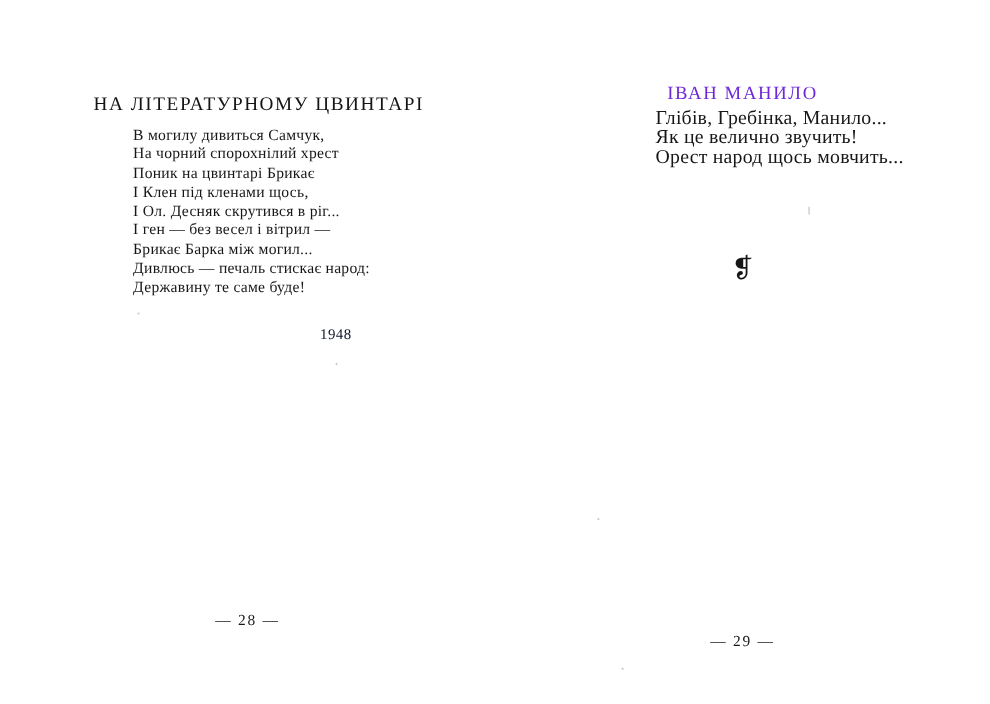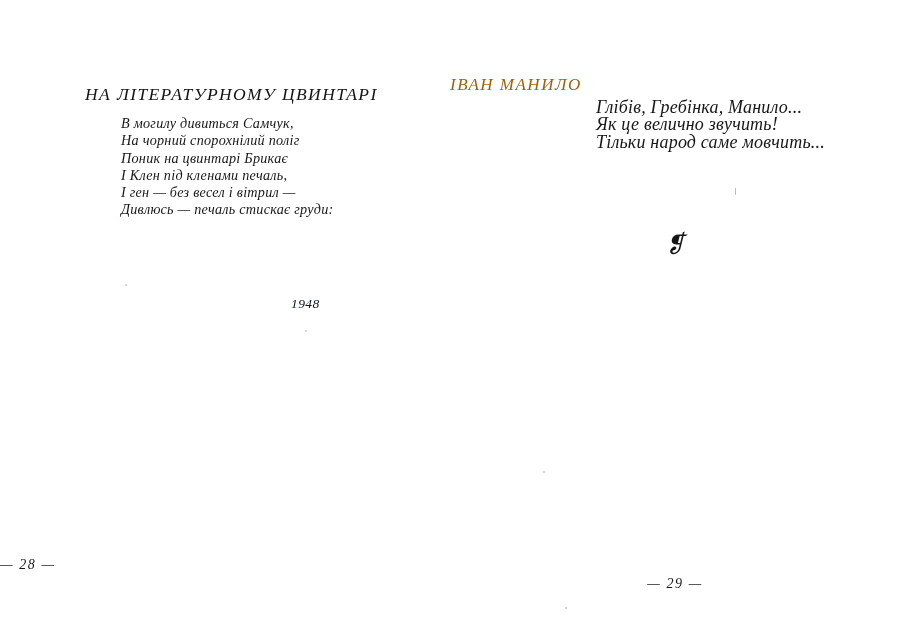--- a/index.html
+++ b/index.html
@@ -18,21 +18,20 @@
     position: relative;
     width: 900px;
     height: 640px;
     display: flex;
   }
   .page {
     position: relative;
     width: 450px;
     height: 640px;
     box-sizing: border-box;
-    font-style: italic;
   }
   
   .left-page .poem-title {
     position: absolute;
     left: 85px;
     top: 72px;
     font-size: 17.5px;
     letter-spacing: 1.4px;
     white-space: nowrap;
     font-weight: normal;
@@ -54,35 +53,37 @@
     top: 296px;
     font-size: 13.5px;
     letter-spacing: 0.4px;
     color: #0f172a;
   }
   .left-page .folio {
     position: absolute;
     left: 0;
     right: 0;
     top: 557px;
+    text-align: center;
     font-size: 14px;
     letter-spacing: 1.6px;
     color: #171717;
   }
 
   
   .right-page .poem-title {
     position: absolute;
     left: 0;
     right: 0;
     top: 64px;
+    text-align: center;
     font-size: 17px;
     letter-spacing: 1.5px;
     font-weight: normal;
-    color: #a16207;
+    color: #6d28d9;
   }
   .right-page .poem-body {
     position: absolute;
     left: 146px;
     top: 99px;
     font-size: 18px;
     line-height: 17.3px;
     letter-spacing: 0.2px;
     color: #171717;
     white-space: nowrap;
@@ -124,42 +125,45 @@
 </head>
 <body>
 
 <div class="spread">
 
   <div class="page left-page">
     <h1 class="poem-title">НА ЛІТЕРАТУРНОМУ ЦВИНТАРІ</h1>
 
     <div class="poem-body">
       <div>В могилу дивиться Самчук,</div>
-      <div>На чорний спорохнілий поліг</div>
+      <div>На чорний спорохнілий хрест</div>
       <div>Поник на цвинтарі Брикає</div>
-      <div>І Клен під кленами печаль,</div>
+      <div>І Клен під кленами щось,</div>
+      <div>І Ол. Десняк скрутився в ріг...</div>
       <div>І ген — без весел і вітрил —</div>
-      <div>Дивлюсь — печаль стискає груди:</div>
+      <div>Брикає Барка між могил...</div>
+      <div>Дивлюсь — печаль стискає народ:</div>
+      <div>Державину те саме буде!</div>
     </div>
 
     <div class="poem-date">1948</div>
 
     <div class="folio">— 28 —</div>
 
     <span class="speck" style="left:125px; top:284px;"></span>
     <span class="speck" style="left:305px; top:330px;"></span>
   </div>
 
   <div class="page right-page">
     <h1 class="poem-title">ІВАН МАНИЛО</h1>
 
     <div class="poem-body">
       <div>Глібів, Гребінка, Манило...</div>
       <div>Як це велично звучить!</div>
-      <div>Тільки народ саме мовчить...</div>
+      <div>Орест народ щось мовчить...</div>
     </div>
 
     <div class="ornament">❡</div>
 
     <div class="folio">— 29 —</div>
 
     <span class="rule-mark" style="left:285px; top:188px; width:1px; height:7px;"></span>
     <span class="speck" style="left:93px; top:471px;"></span>
     <span class="speck" style="left:115px; top:607px;"></span>
   </div>

